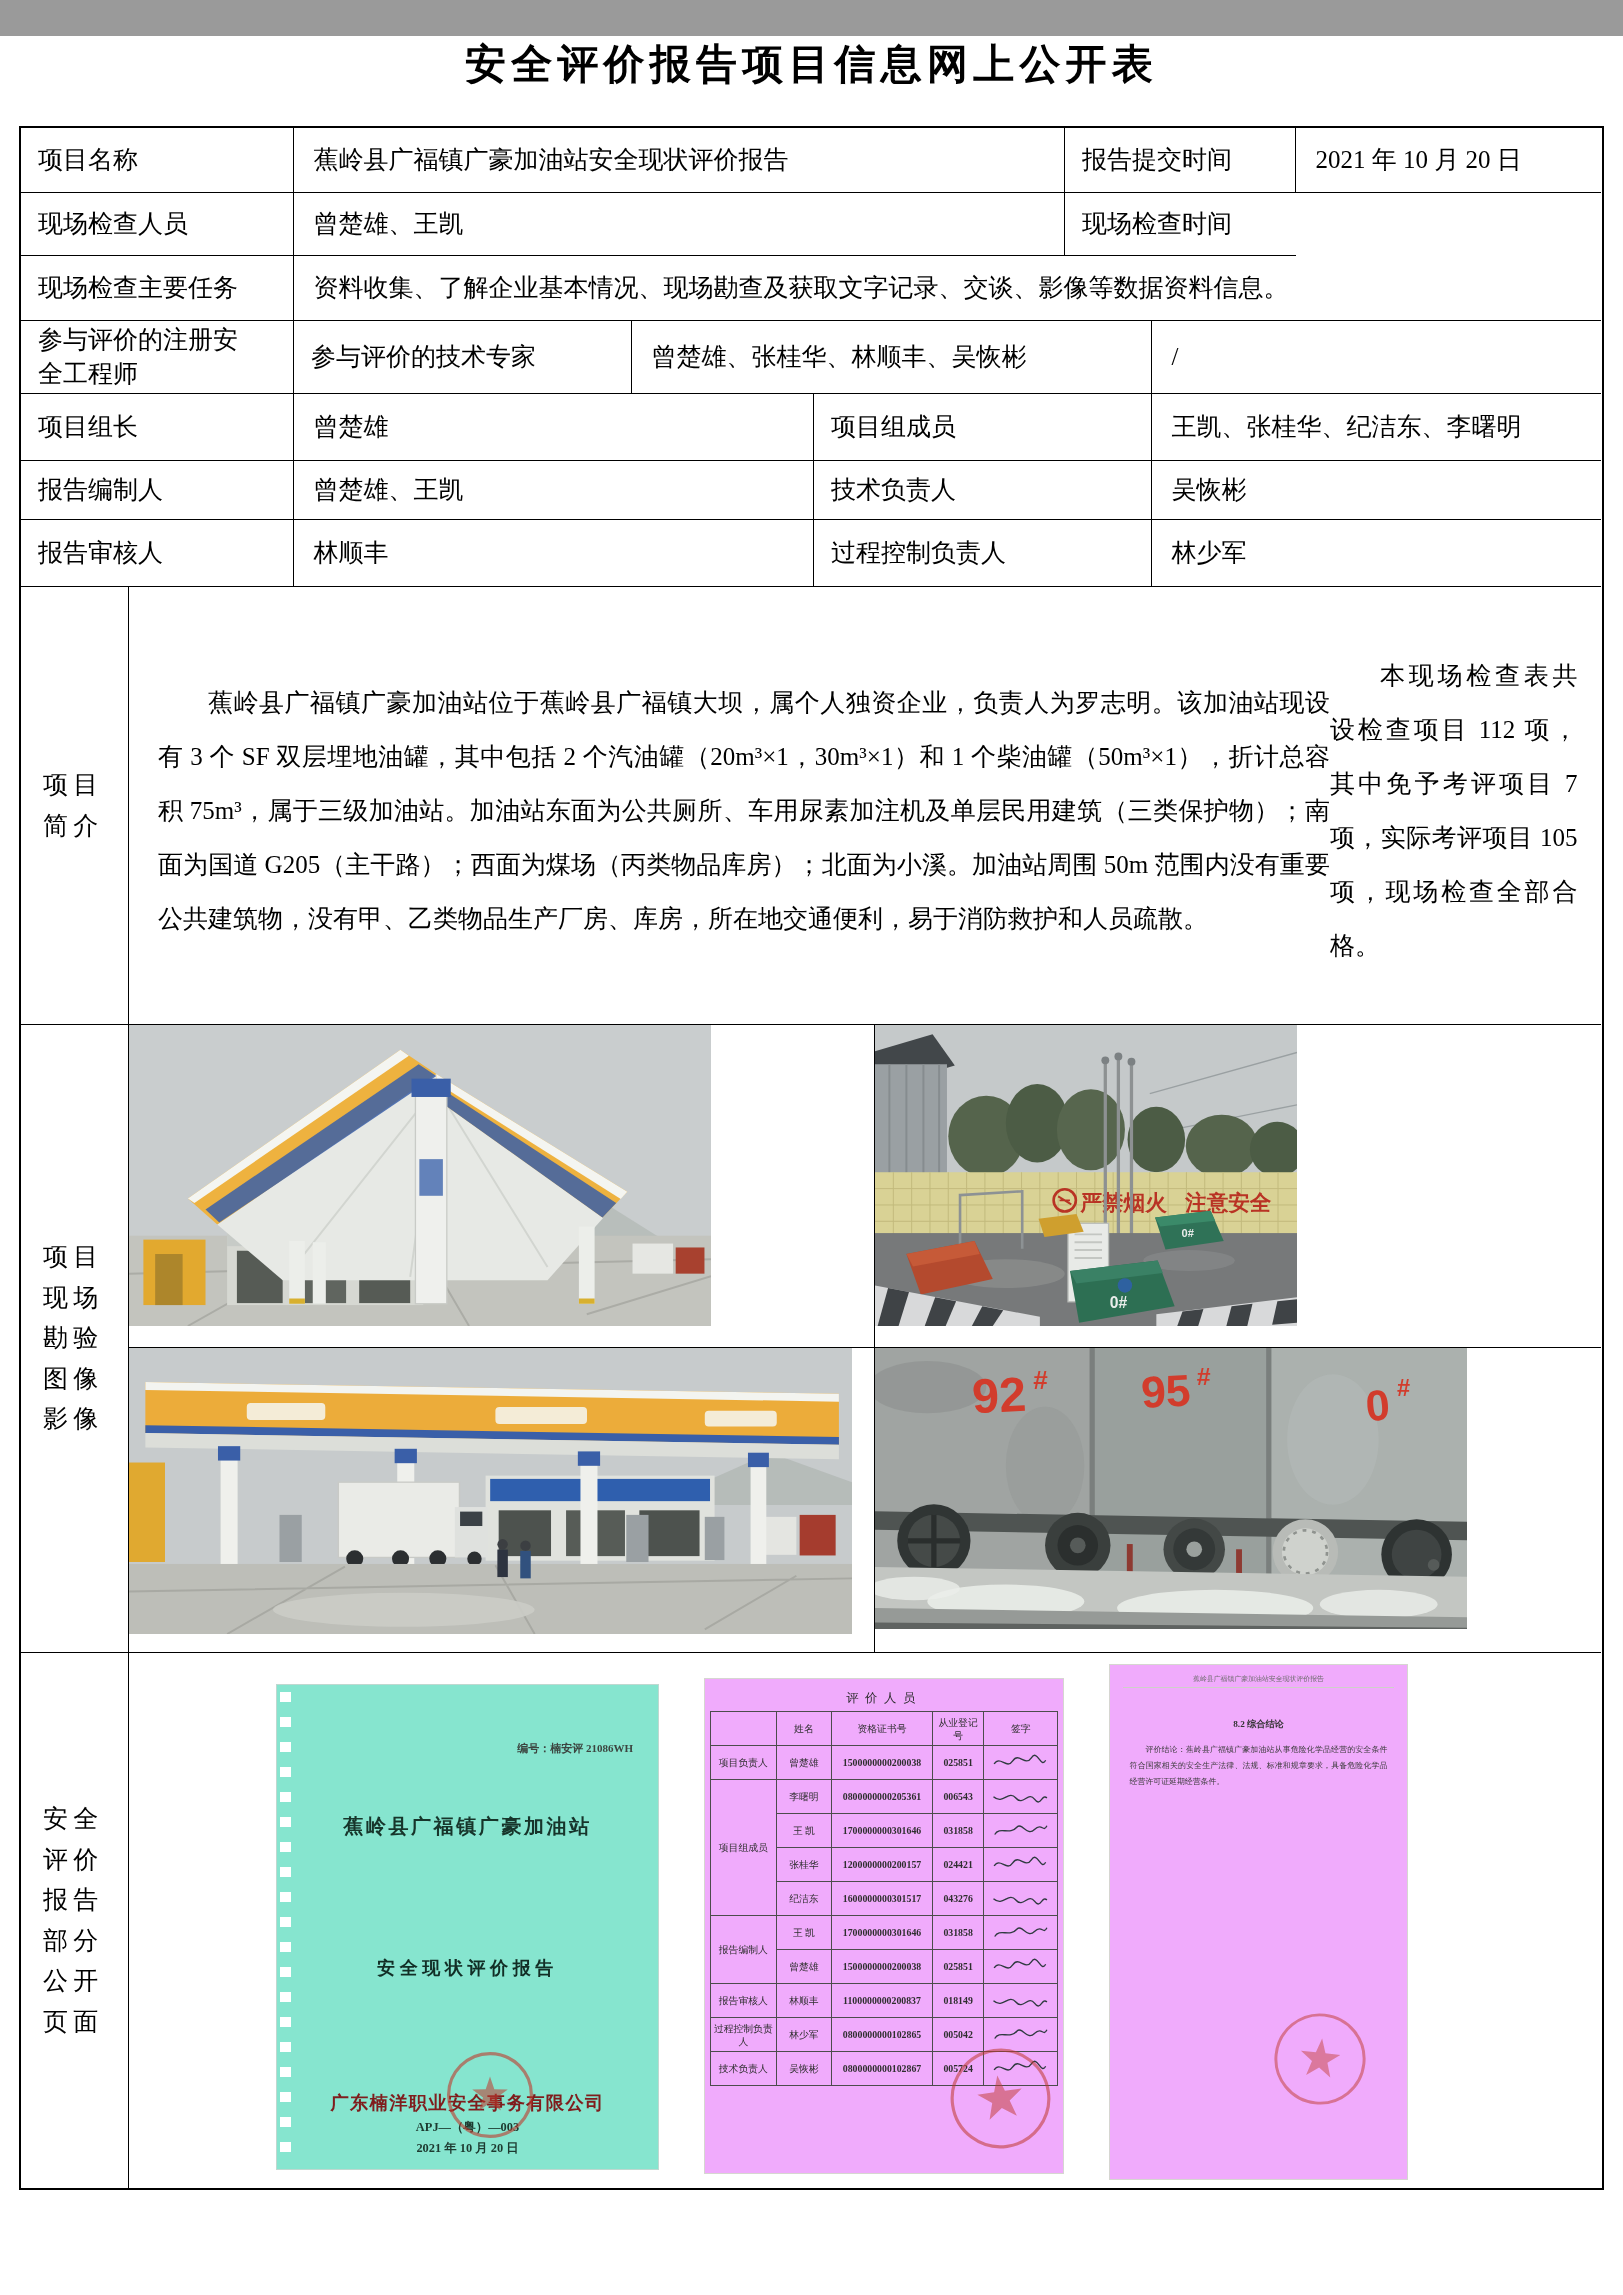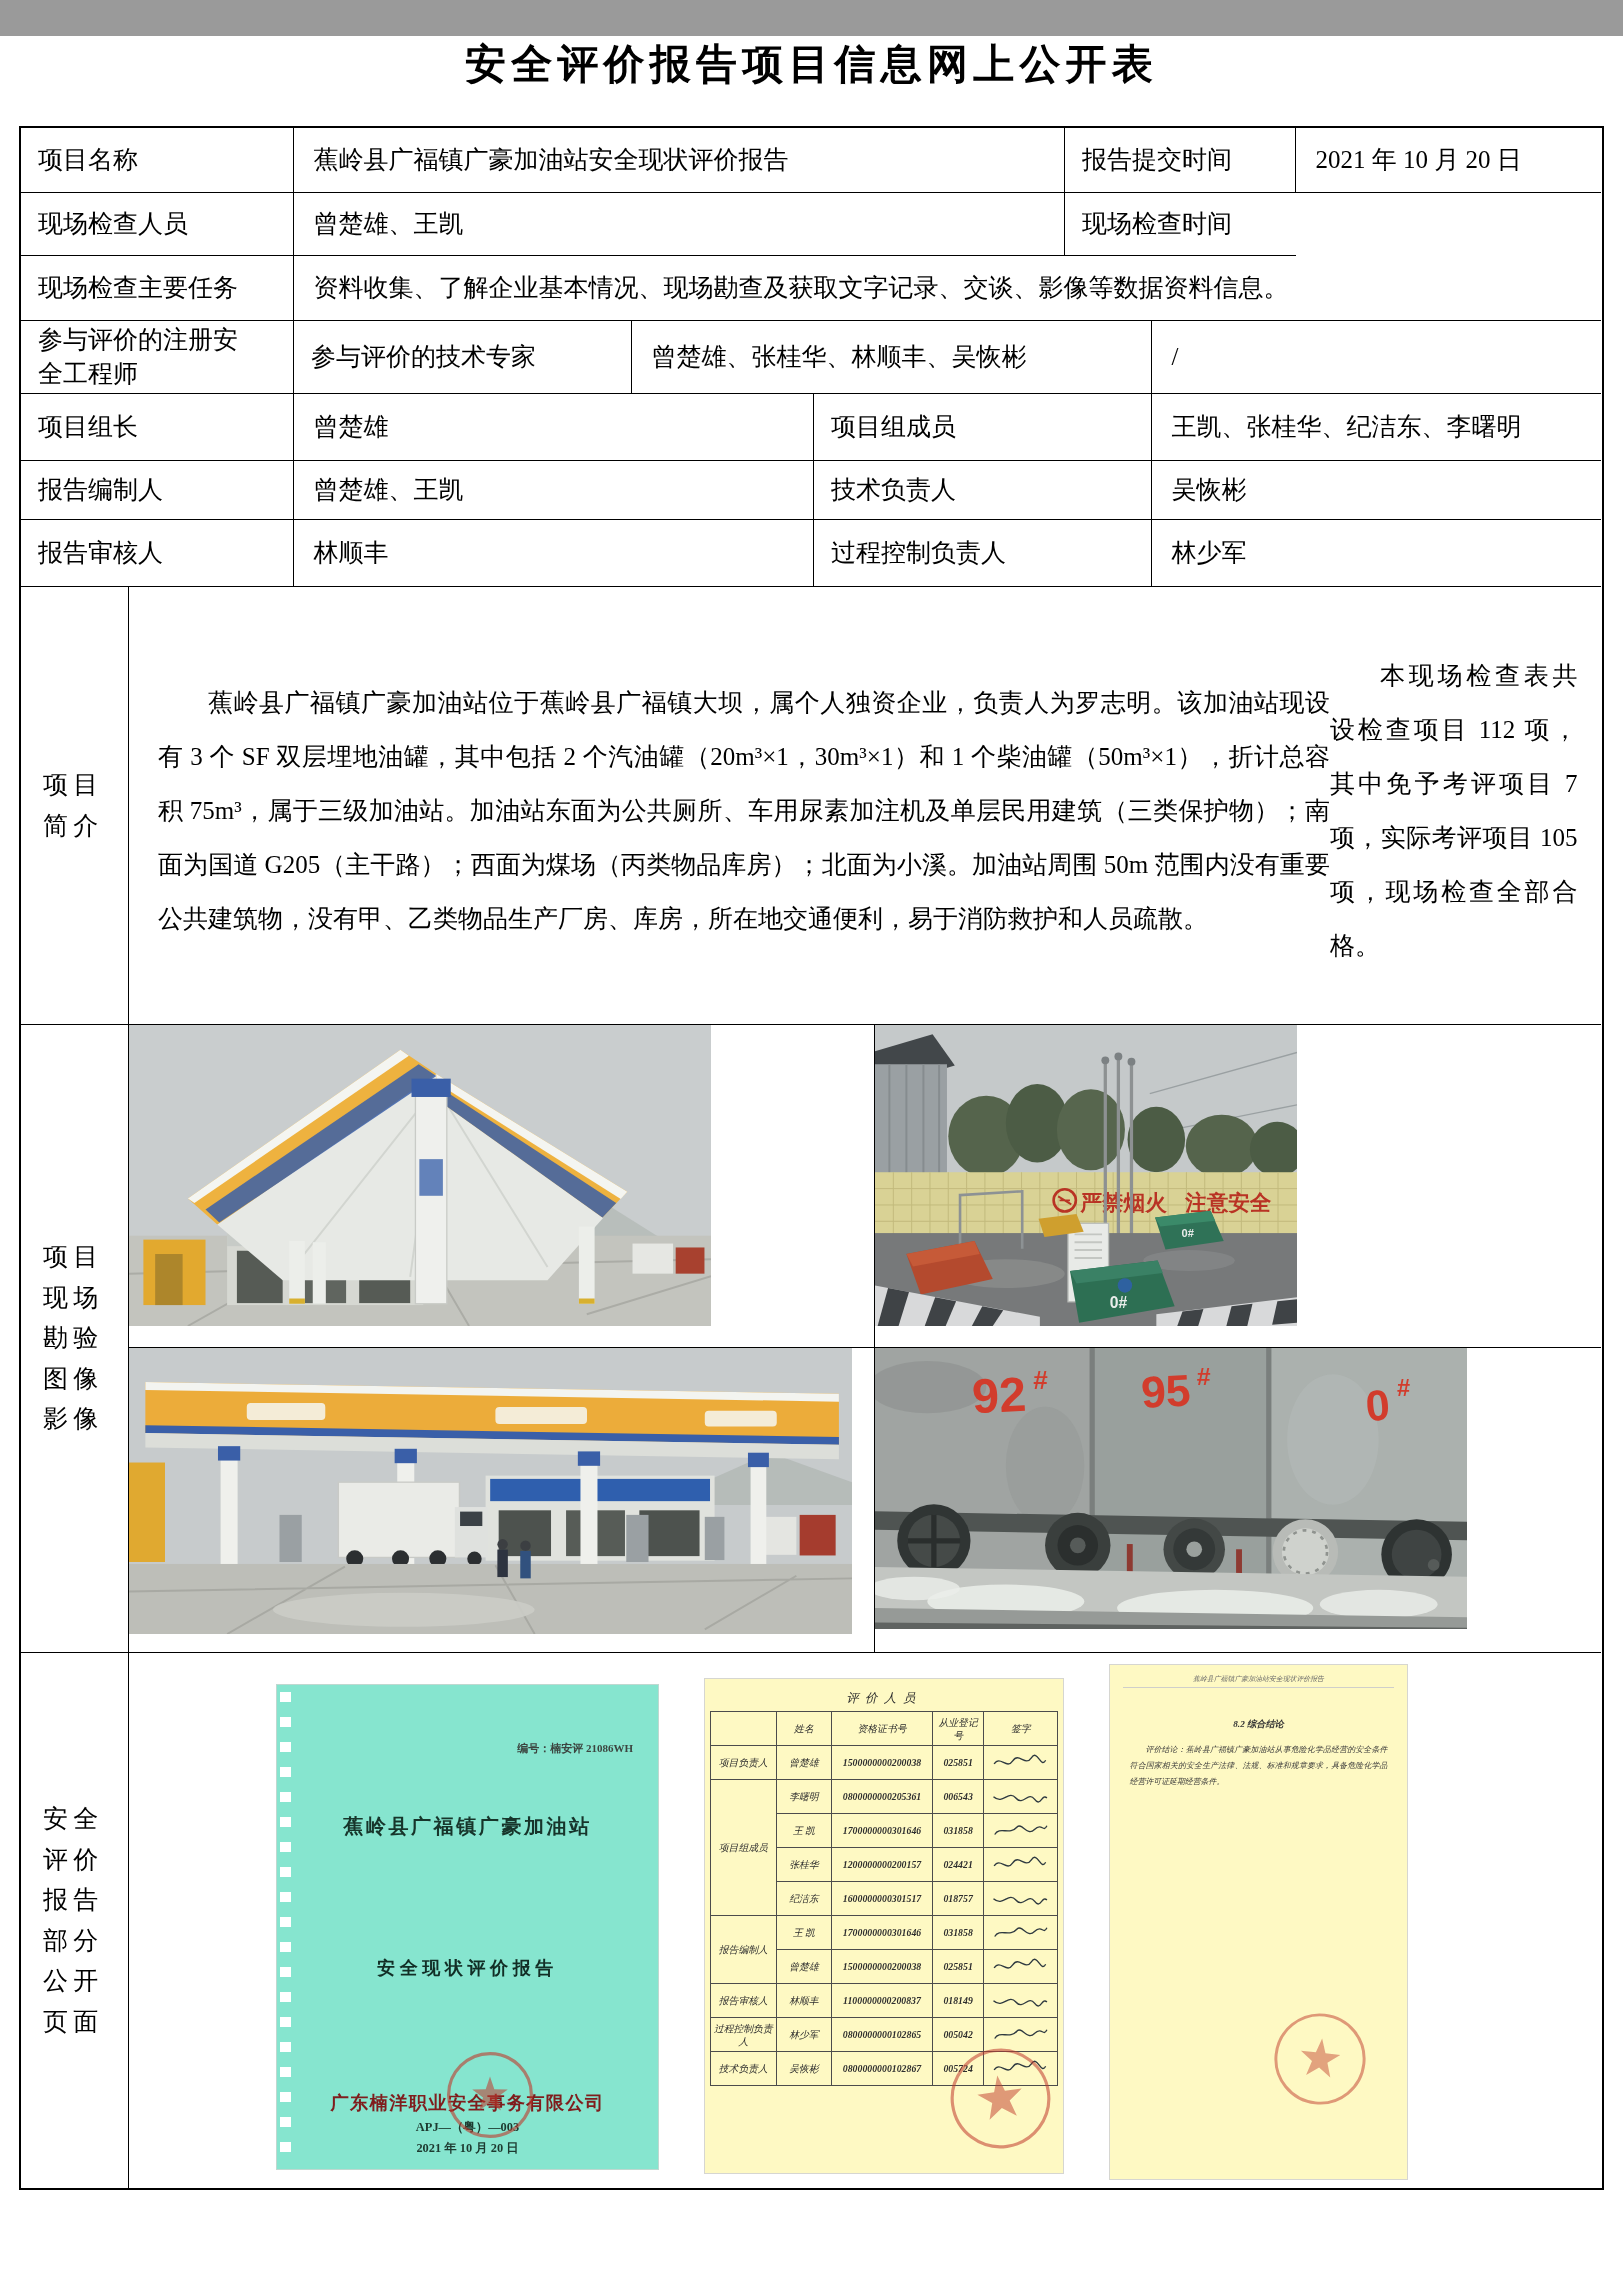--- a/index.html
+++ b/index.html
@@ -50,21 +50,21 @@
   .cover .t-station{position:absolute;left:0;right:0;top:128px;text-align:center;
         font-size:20px;font-weight:bold;color:#17352b;letter-spacing:2.6px;}
   .cover .t-title{position:absolute;left:0;right:0;top:271px;text-align:center;
         font-size:18px;font-weight:bold;color:#122e26;letter-spacing:4.6px;}
   .cover .t-company{position:absolute;left:0;right:0;top:406px;text-align:center;
         font-size:18.3px;font-weight:bold;color:#7f1d1d;letter-spacing:1.3px;}
   .cover .t-cert{position:absolute;left:0;right:0;top:434px;text-align:center;
         font-size:12.4px;font-weight:bold;color:#1d3a30;}
   .cover .t-date{position:absolute;left:0;right:0;top:455px;text-align:center;
         font-size:12.4px;font-weight:bold;color:#1d3a30;}
-  .doc.white{background:#fef9c3;border:0.7px solid #d6d6d1;font-style:italic;}
+  .doc.white{background:#f0abfc;border:0.7px solid #d6d6d1;}
   .doc.persons{left:575px;top:25px;width:360px;height:496px;}
   .persons .t-ptitle{margin:10.5px 0 5.2px 0;text-align:center;font-size:12.4px;letter-spacing:6.5px;color:#2c2c2c;}
   table.ptable{border-collapse:collapse;margin:0 auto;table-layout:fixed;width:330px;}
   table.ptable td{border:1px solid #4c4c4c;text-align:center;vertical-align:middle;
         font-size:9.8px;color:#2e2e2e;padding:1.3px;overflow:hidden;}
   table.ptable tr{height:34px;}
   tr.ph-head{height:31px;}
   .c-role{width:63px;} .c-name{width:51px;} .c-cert{width:98px;font-weight:600;}
   .c-reg{width:47px;font-weight:600;} .c-sig{width:71px;}
   .sig svg{display:inline-block;}
@@ -416,21 +416,21 @@
               <td>张桂华</td>
               <td class="c-cert">1200000000200157</td>
               <td class="c-reg">024421</td>
               <td class="sig"><svg width="59" height="21" viewBox="0 0 95 32">
                       <path d="M5,20 C15,5 25,30 35,15 S55,25 65,10 S80,28 88,14" fill="none" stroke="#2f3a40" stroke-width="2.2"></path>
                     </svg></td>
             </tr>
             <tr>
               <td>纪洁东</td>
               <td class="c-cert">1600000000301517</td>
-              <td class="c-reg">018757</td>
+              <td class="c-reg">043276</td>
               <td class="sig"><svg width="59" height="21" viewBox="0 0 95 32">
                       <path d="M4,18 C20,32 28,6 40,20 S60,8 70,22 S82,12 90,20" fill="none" stroke="#2f3a40" stroke-width="2.2"></path>
                     </svg></td>
             </tr>
             <tr>
               <td rowspan="2">报告编制人</td>
               <td>王 凯</td>
               <td class="c-cert">1700000000301646</td>
               <td class="c-reg">031858</td>
               <td class="sig"><svg width="59" height="21" viewBox="0 0 95 32">

